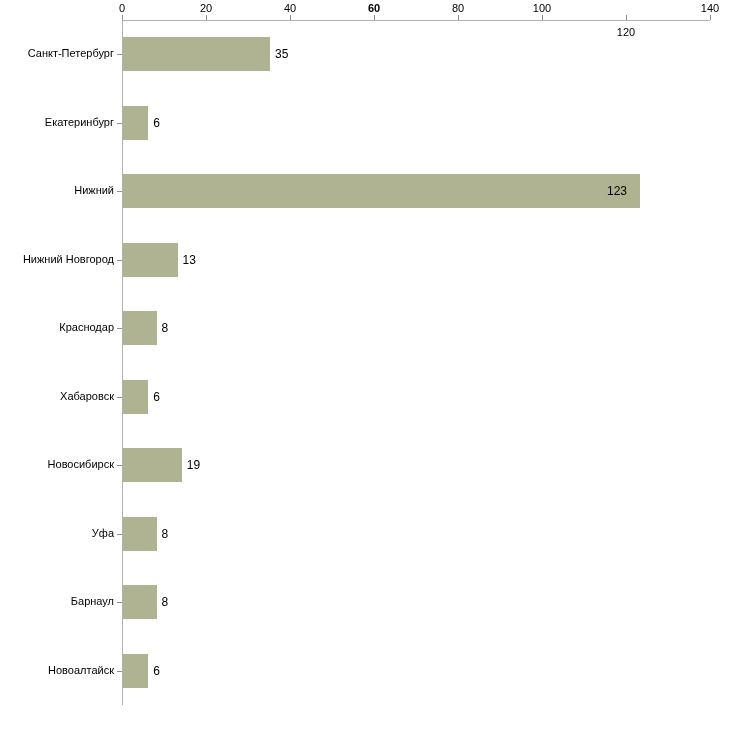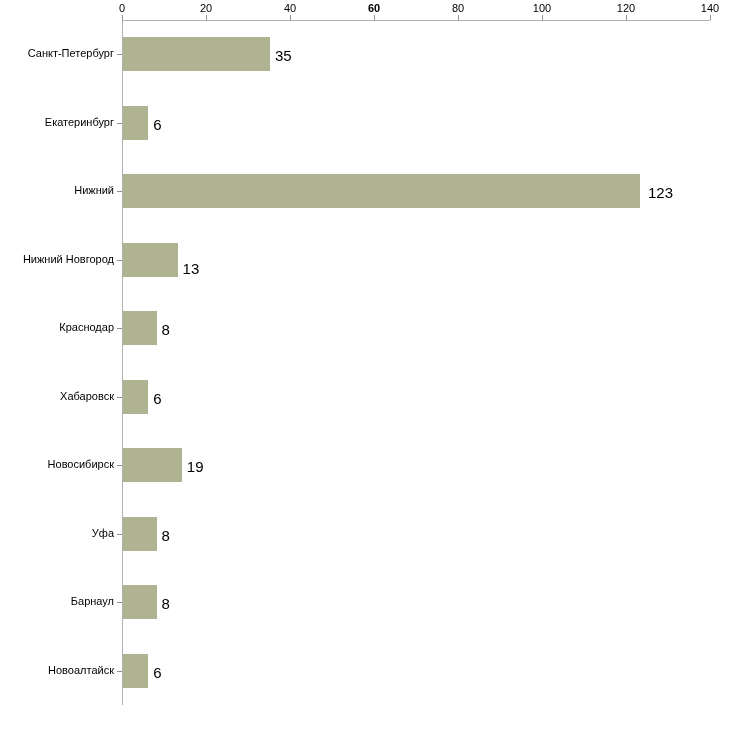--- a/index.html
+++ b/index.html
@@ -73,21 +73,21 @@
     background: #909090;
   }
   .bar {
     position: absolute;
     left: 123px;
     height: 34px;
     background: #b0b391;
   }
   .bar-value {
     position: absolute;
-    font-size: 15px;
+    font-size: 12px;
     color: #000000;
     white-space: nowrap;
   }
 </style>
 </head>
 <body>
 
 <div id="chart-root">
   <div class="axis-top-line"></div>
   <div class="axis-left-line"></div>
@@ -98,48 +98,48 @@
       <div class="tick-label" style="left: 206px;">20</div>
       <div class="tick-mark" style="left: 290px;"></div>
       <div class="tick-label" style="left: 290px;">40</div>
       <div class="tick-mark" style="left: 374px;"></div>
       <div class="tick-label" style="left: 374px; font-weight: bold;">60</div>
       <div class="tick-mark" style="left: 458px;"></div>
       <div class="tick-label" style="left: 458px;">80</div>
       <div class="tick-mark" style="left: 542px;"></div>
       <div class="tick-label" style="left: 542px;">100</div>
       <div class="tick-mark" style="left: 626px;"></div>
-      <div class="tick-label" style="left: 626px;">120</div>
+      <div class="tick-label" style="left: 626px; margin-top: 24px;">120</div>
       <div class="tick-mark" style="left: 710px;"></div>
       <div class="tick-label" style="left: 710px;">140</div>
     </div>
   <div id="rows">
       <div class="row" style="top: 20px; height: 68.5px;">
         <div class="cat-label-box" style="top: 27.25px;">Санкт-Петербург</div>
         <div class="cat-tick" style="top: 34.25px;"></div>
         <div class="bar" style="top: 17.25px; width: 147px; background: rgb(176, 179, 145);"></div>
         <div class="bar-value" style="top: 27.25px; left: 275px;">35</div>
       </div>
       <div class="row" style="top: 88.5px; height: 68.5px; padding-left: 8px;">
         <div class="cat-label-box" style="top: 27.25px;">Екатеринбург</div>
         <div class="cat-tick" style="top: 34.25px;"></div>
         <div class="bar" style="top: 17.25px; width: 25.2px; background: rgb(176, 179, 145);"></div>
         <div class="bar-value" style="top: 27.25px; left: 153.2px;">6</div>
       </div>
       <div class="row" style="top: 157px; height: 68.5px;">
         <div class="cat-label-box" style="top: 27.25px;">Нижний</div>
         <div class="cat-tick" style="top: 34.25px;"></div>
         <div class="bar" style="top: 17.25px; width: 516.6px; background: rgb(176, 179, 145);"></div>
-        <div class="bar-value" style="top: 27.25px; left: 648px;">123</div>
+        <div class="bar-value" style="top: 27.25px; left: 607px;">123</div>
       </div>
       <div class="row" style="top: 225.5px; height: 68.5px; padding-left: 44px;">
         <div class="cat-label-box" style="top: 27.25px;">Нижний Новгород</div>
         <div class="cat-tick" style="top: 34.25px;"></div>
         <div class="bar" style="top: 17.25px; width: 54.6px; background: rgb(176, 179, 145);"></div>
-        <div class="bar-value" style="top: 27.25px; left: 182.6px; margin-top: 7px;">13</div>
+        <div class="bar-value" style="top: 27.25px; left: 182.6px;">13</div>
       </div>
       <div class="row" style="top: 294px; height: 68.5px;">
         <div class="cat-label-box" style="top: 27.25px;">Краснодар</div>
         <div class="cat-tick" style="top: 34.25px;"></div>
         <div class="bar" style="top: 17.25px; width: 33.6px; background: rgb(176, 179, 145);"></div>
         <div class="bar-value" style="top: 27.25px; left: 161.6px;">8</div>
       </div>
       <div class="row" style="top: 362.5px; height: 68.5px; text-decoration: underline;">
         <div class="cat-label-box" style="top: 27.25px;">Хабаровск</div>
         <div class="cat-tick" style="top: 34.25px;"></div>

